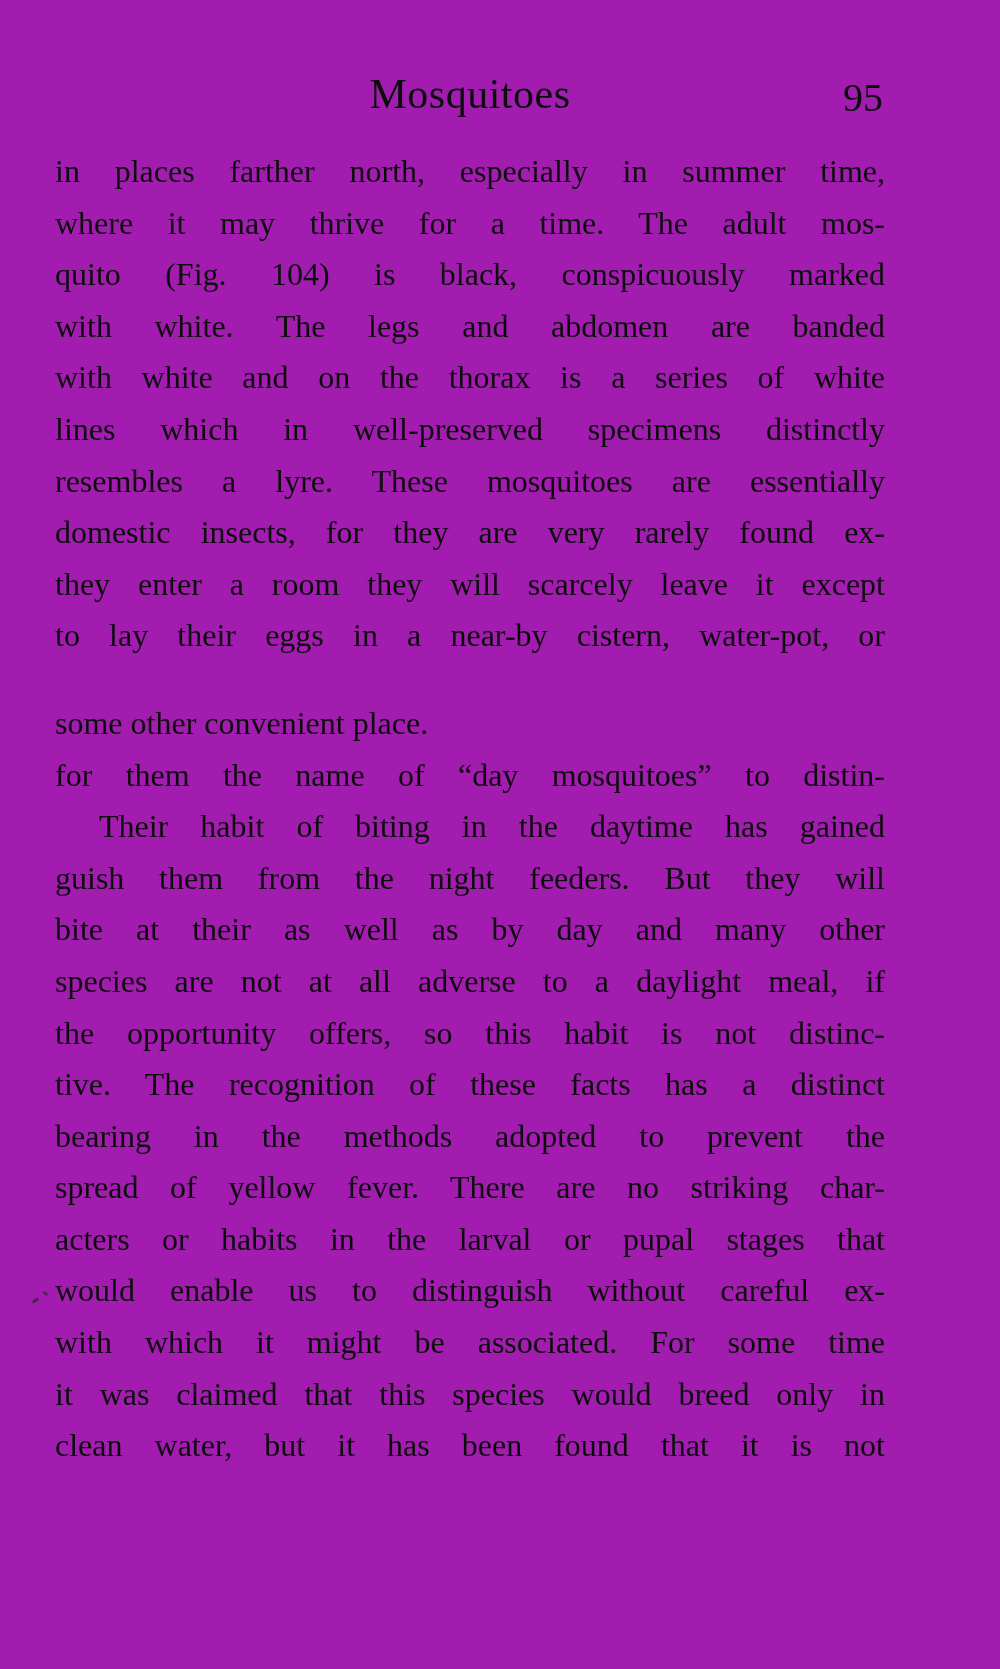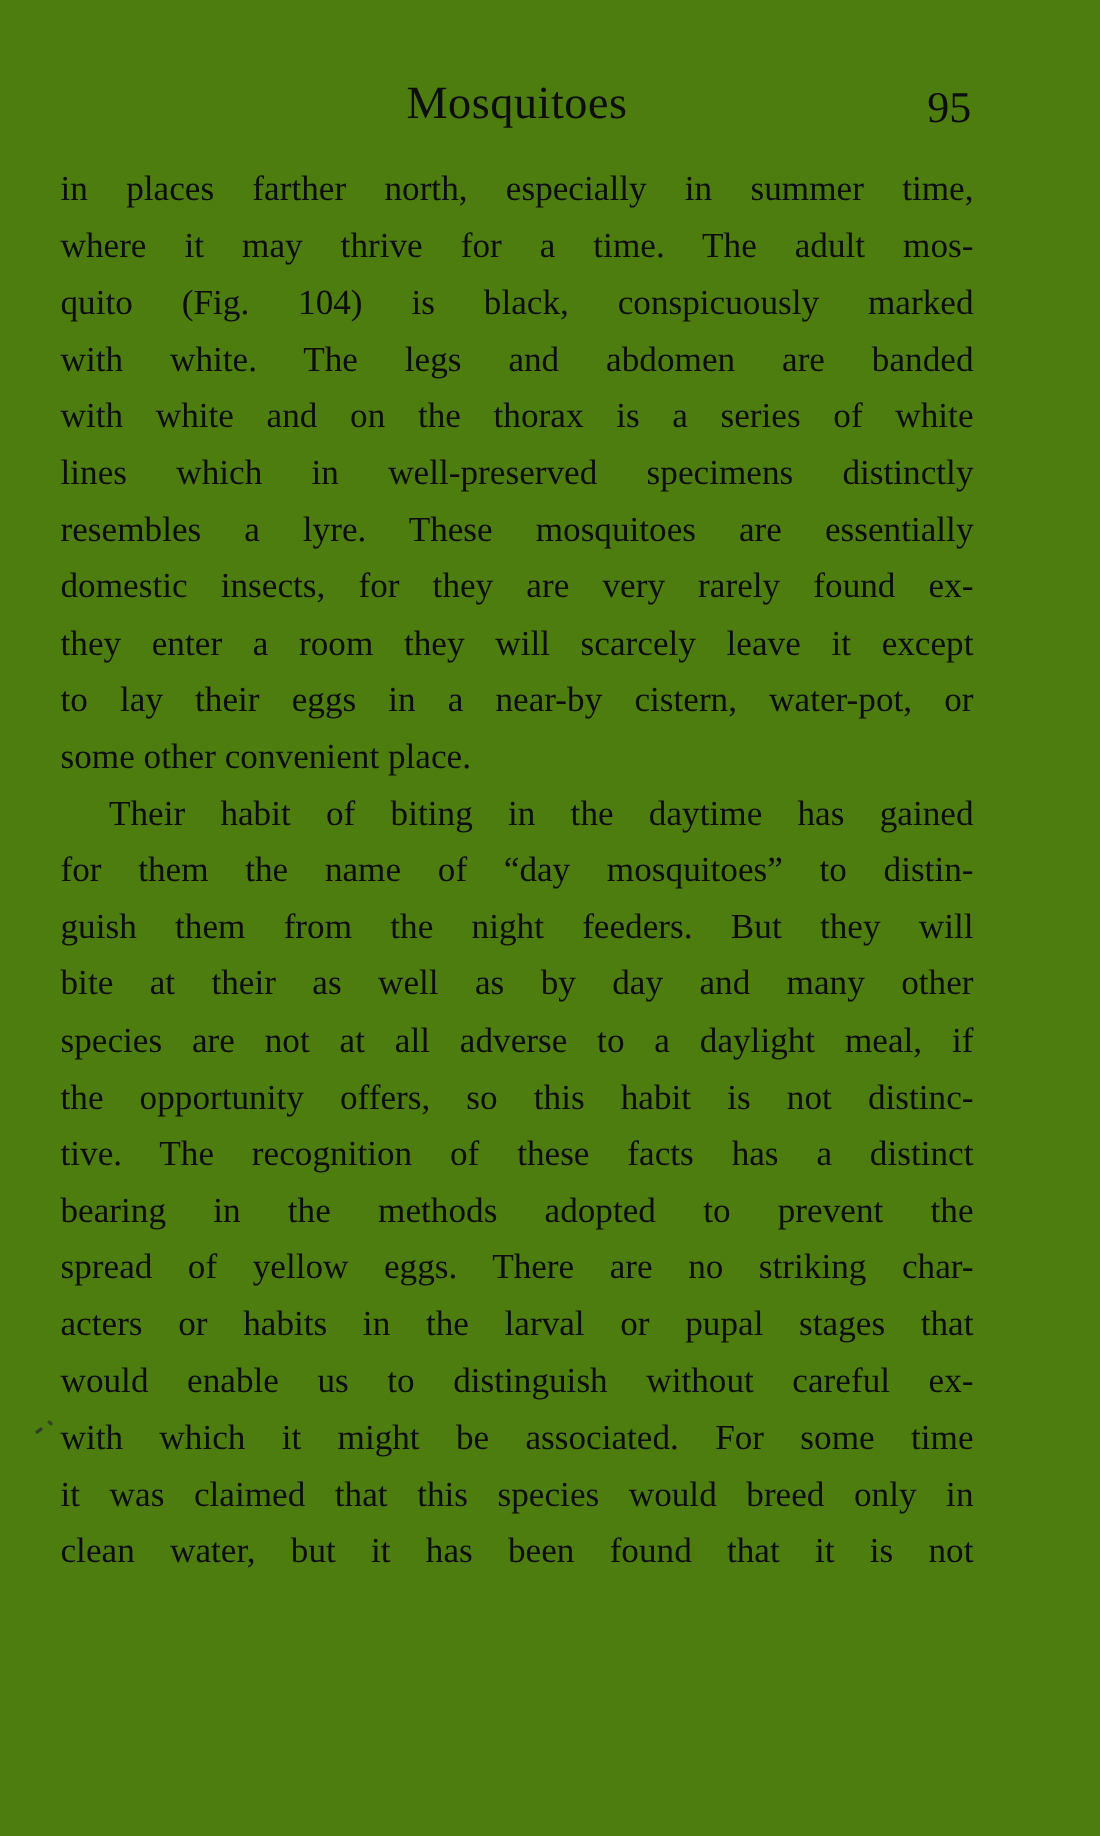--- a/index.html
+++ b/index.html
@@ -4,21 +4,21 @@
 <style>
   html, body {
     margin: 0;
     padding: 0;
     background: #ffffff;
   }
   .page {
     position: relative;
     width: 1000px;
     height: 1669px;
-    background: #4d7c0f;
+    background: #a21caf;
     overflow: hidden;
     font-family: "Liberation Serif", serif;
     color: #0d0d0d;
   }
   .header {
     position: absolute;
     top: 70px;
     left: 55px;
     width: 830px;
     height: 52px;
@@ -50,20 +50,21 @@
     line-height: 51.6px;
   }
   .line {
     text-align: justify;
     text-align-last: justify;
     -moz-text-align-last: justify;
     white-space: normal;
   }
   .line.flush {
     text-align-last: left;
+    margin-top: 36px;
     -moz-text-align-last: left;
   }
   .line.indent {
     text-indent: 44px;
   }
   
   .artifact {
     position: absolute;
     background: #2a2a2a;
     border-radius: 1px;
@@ -94,29 +95,29 @@
       <div class="line">where it may thrive for a time.  The adult mos-</div>
       <div class="line">quito (Fig. 104) is black, conspicuously marked</div>
       <div class="line">with white.  The legs and abdomen are banded</div>
       <div class="line">with white and on the thorax is a series of white</div>
       <div class="line">lines which in well-preserved specimens distinctly</div>
       <div class="line">resembles a lyre.  These mosquitoes are essentially</div>
       <div class="line">domestic insects, for they are very rarely found ex-</div>
       <div class="line">they enter a room they will scarcely leave it except</div>
       <div class="line">to lay their eggs in a near-by cistern, water-pot, or</div>
       <div class="line flush">some other convenient place.</div>
+      <div class="line">for them the name of “day mosquitoes” to distin-</div>
       <div class="line indent">Their habit of biting in the daytime has gained</div>
-      <div class="line">for them the name of “day mosquitoes” to distin-</div>
       <div class="line">guish them from the night feeders.  But they will</div>
       <div class="line">bite at their as well as by day and many other</div>
       <div class="line">species are not at all adverse to a daylight meal, if</div>
       <div class="line">the opportunity offers, so this habit is not distinc-</div>
       <div class="line">tive.  The recognition of these facts has a distinct</div>
       <div class="line">bearing in the methods adopted to prevent the</div>
-      <div class="line">spread of yellow eggs.  There are no striking char-</div>
+      <div class="line">spread of yellow fever.  There are no striking char-</div>
       <div class="line">acters or habits in the larval or pupal stages that</div>
       <div class="line">would enable us to distinguish without careful ex-</div>
       <div class="line">with which it might be associated.  For some time</div>
       <div class="line">it was claimed that this species would breed only in</div>
       <div class="line">clean water, but it has been found that it is not</div>
     </div>
 
   <div class="artifact a1"></div>
   <div class="artifact a2"></div>
 

